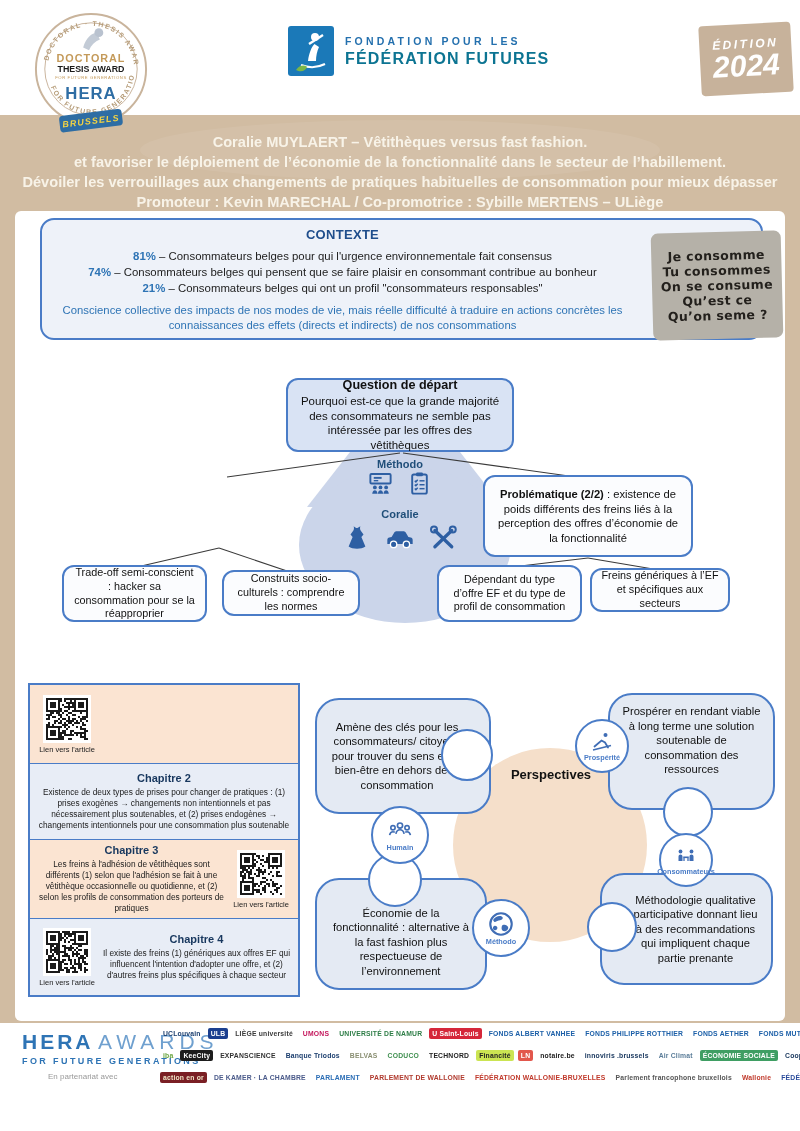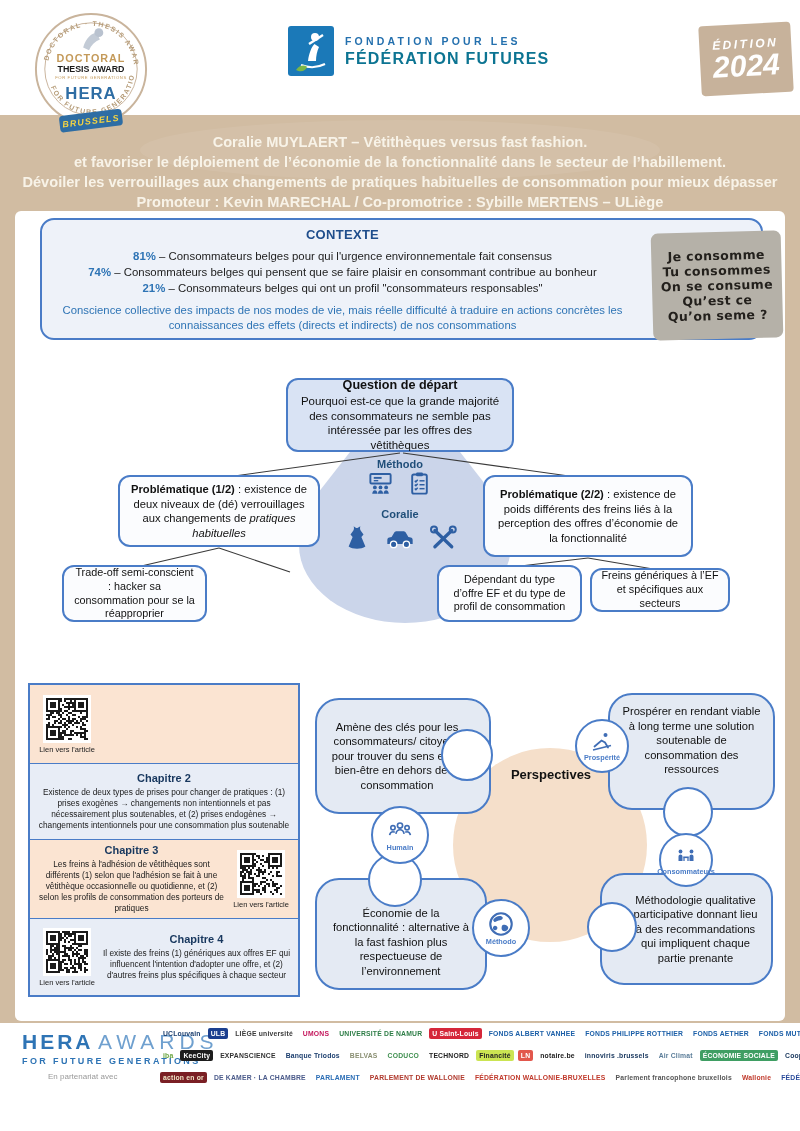--- a/index.html
+++ b/index.html
@@ -269,28 +269,26 @@
           <g stroke="#2e5fa3" stroke-width="2.6" stroke-linecap="round">
             <line x1="5.5" y1="6" x2="19" y2="19"></line>
             <line x1="19" y1="6" x2="5.5" y2="19"></line>
           </g>
           <circle cx="4.8" cy="5.2" r="2.4" fill="none" stroke="#2e5fa3" stroke-width="1.6"></circle>
           <circle cx="19.8" cy="5.2" r="2.4" fill="none" stroke="#2e5fa3" stroke-width="1.6"></circle>
         </svg>
       </span>
     </div>
 
-    <div class="fbox p1">
-      <span><b>Problématique (1/2)</b><span> : existence de deux niveaux de (dé) verrouillages aux changements de </span><i>pratiques habituelles</i></span>
-    </div>
     <div class="fbox p2">
       <span><b>Problématique (2/2)</b><span> : existence de poids différents des freins liés à la perception des offres d’économie de la fonctionnalité</span></span>
     </div>
 
     <div class="fbox leaf l1">Trade-off semi-conscient : hacker sa consommation pour se la réapproprier</div>
+    <div class="fbox leaf l2">Construits socio-culturels : comprendre les normes</div>
     <div class="fbox leaf l3">Dépendant du type d’offre EF et du type de profil de consommation</div>
     <div class="fbox leaf l4">Freins génériques à l’EF et spécifiques aux secteurs</div>
 
     <div class="chapters">
       <div class="chap peach c1">
         <div class="chap-qr">
           <div class="qr">
               <i style="grid-row:1;grid-column:1"></i>
               <i style="grid-row:1;grid-column:2"></i>
               <i style="grid-row:1;grid-column:3"></i>

